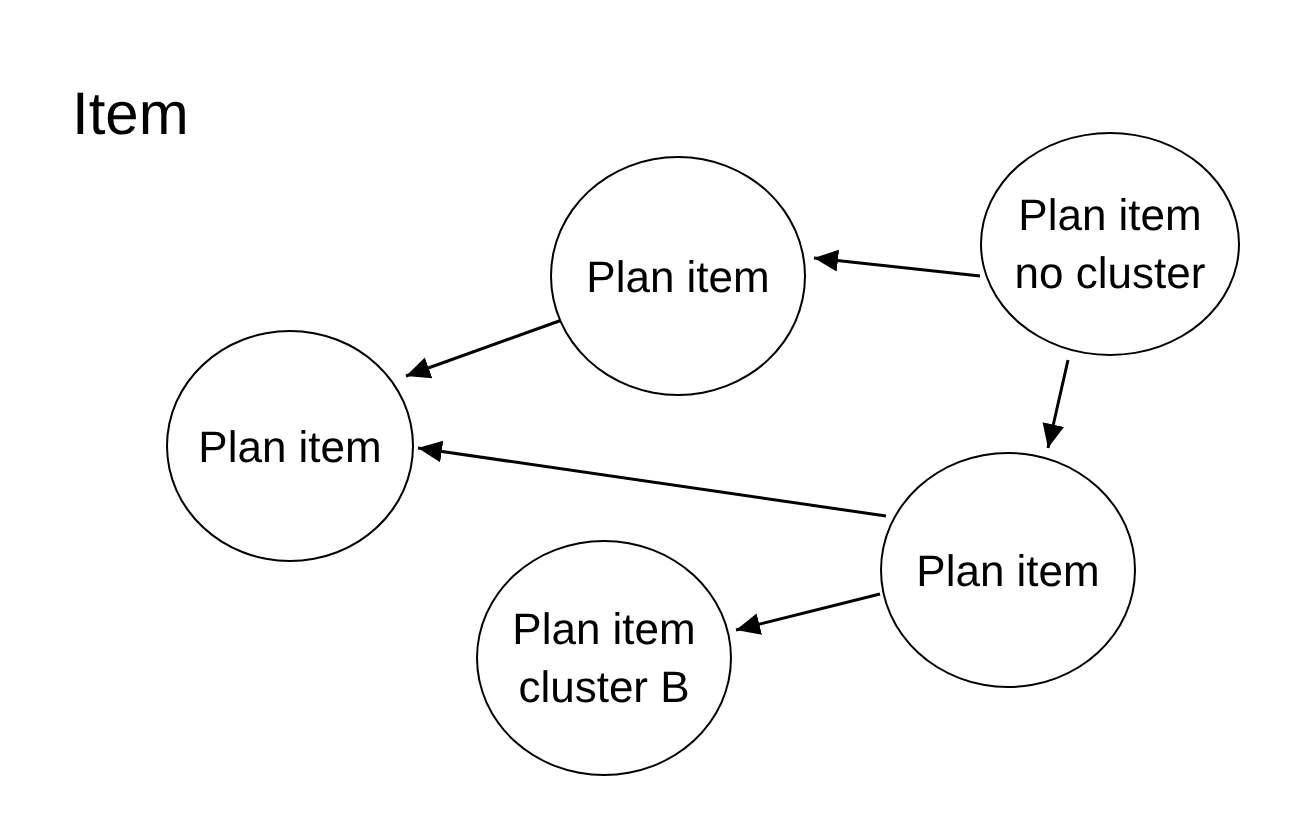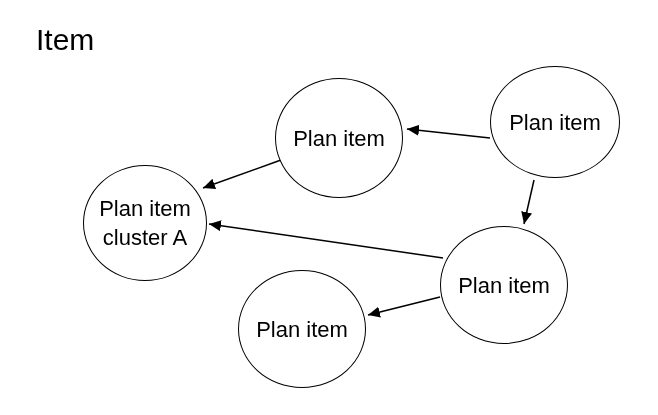--- a/index.html
+++ b/index.html
@@ -11,21 +11,21 @@
   .canvas {
     position: relative;
     width: 658px;
     height: 415px;
     background: #ffffff;
     overflow: hidden;
   }
   .diagram-title {
     position: absolute;
     left: 36px;
-    top: 24px;
+    top: 42px;
     font-size: 30px;
     line-height: 32px;
     color: #000000;
     white-space: nowrap;
   }
   svg.edges-layer {
     position: absolute;
     left: 0;
     top: 0;
     width: 658px;
@@ -75,28 +75,29 @@
     <line x1="443" y1="258" x2="209" y2="224" stroke="#000000" stroke-width="1.5" marker-end="url(#arrowhead)"></line>
     <line x1="440" y1="297" x2="368" y2="315" stroke="#000000" stroke-width="1.5" marker-end="url(#arrowhead)"></line>
   </svg>
 
   <div class="node node-cluster-d">
     <span>Plan item</span>
   </div>
 
   <div class="node node-no-cluster">
     <span>Plan item</span>
+    <span>no cluster</span>
   </div>
 
   <div class="node node-cluster-a">
     <span>Plan item</span>
-    <span>cluster A</span>
   </div>
 
   <div class="node node-cluster-c">
     <span>Plan item</span>
   </div>
 
   <div class="node node-cluster-b">
     <span>Plan item</span>
+    <span>cluster B</span>
   </div>
 
 </div>
 
 </body></html>

